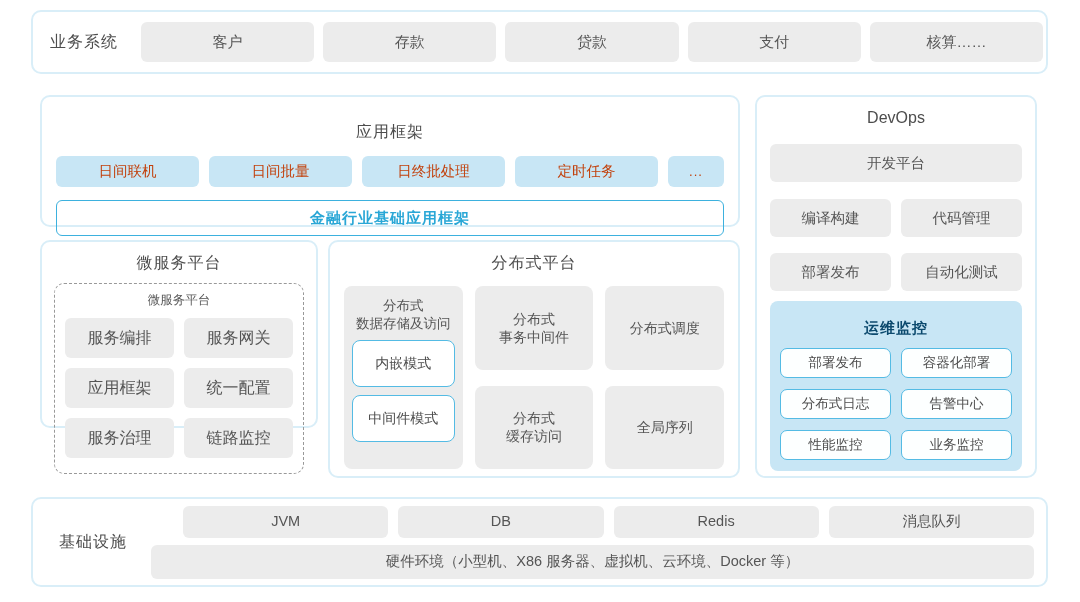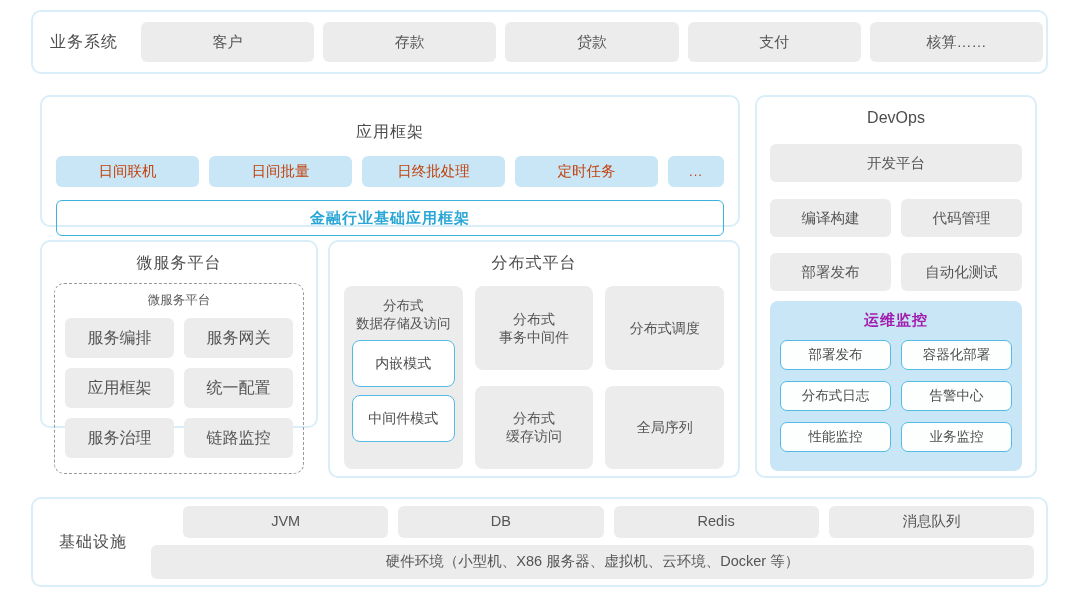--- a/index.html
+++ b/index.html
@@ -128,21 +128,21 @@
     gap: 16px 10px; margin-top: 17px;
   }
   .devops-grid .btn-gray { height: 38px; }
   .monitor-box {
     margin-top: 10px; height: 170px;
     background: #c8e6f5; border-radius: 8px;
     padding: 7px 10px 10px;
   }
   .monitor-title {
     text-align: center; font-size: 15px; font-weight: bold;
-    color: #a21caf; letter-spacing: 1px; margin-top: 3px;
+    color: #0c4a6e; letter-spacing: 1px; margin-top: 11px;
   }
   .monitor-grid {
     display: grid; grid-template-columns: 1fr 1fr;
     gap: 11px 10px; margin-top: 10px;
   }
   .monitor-grid .btn-outline { height: 30px; font-size: 13.5px; }
 
   
   .infra-card {
     left: 31px; top: 497px; width: 1017px; height: 90px;

